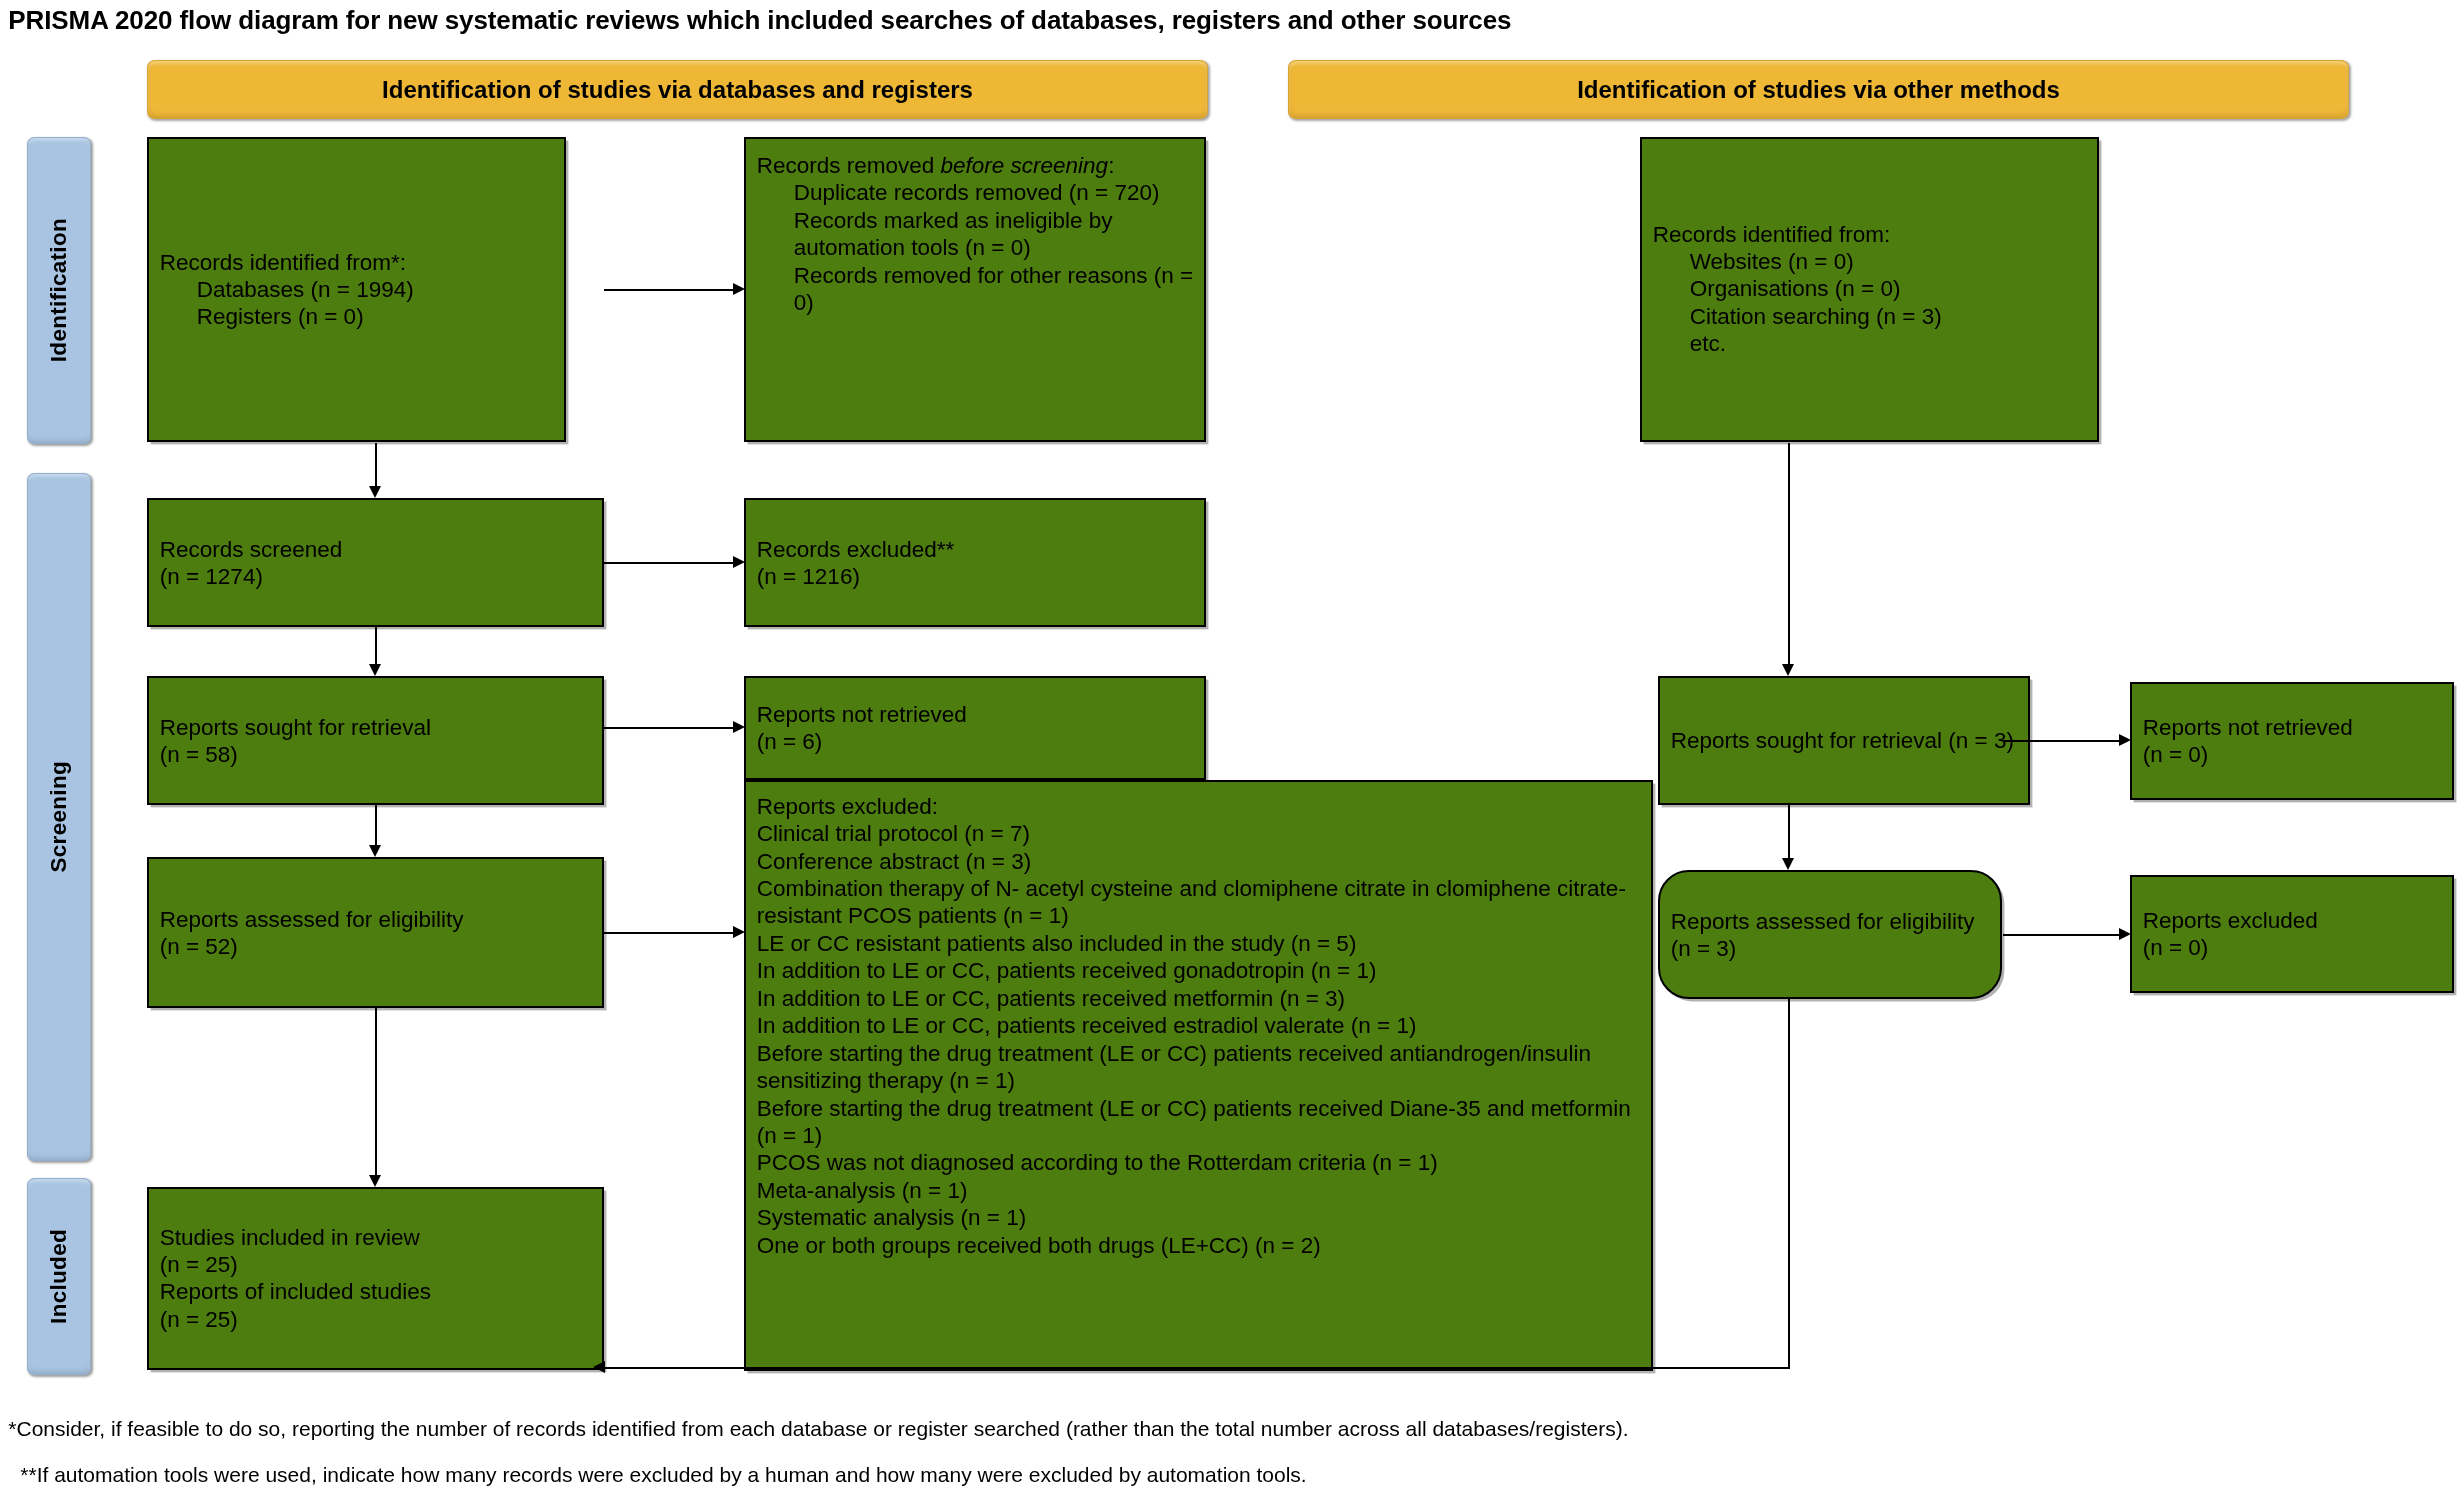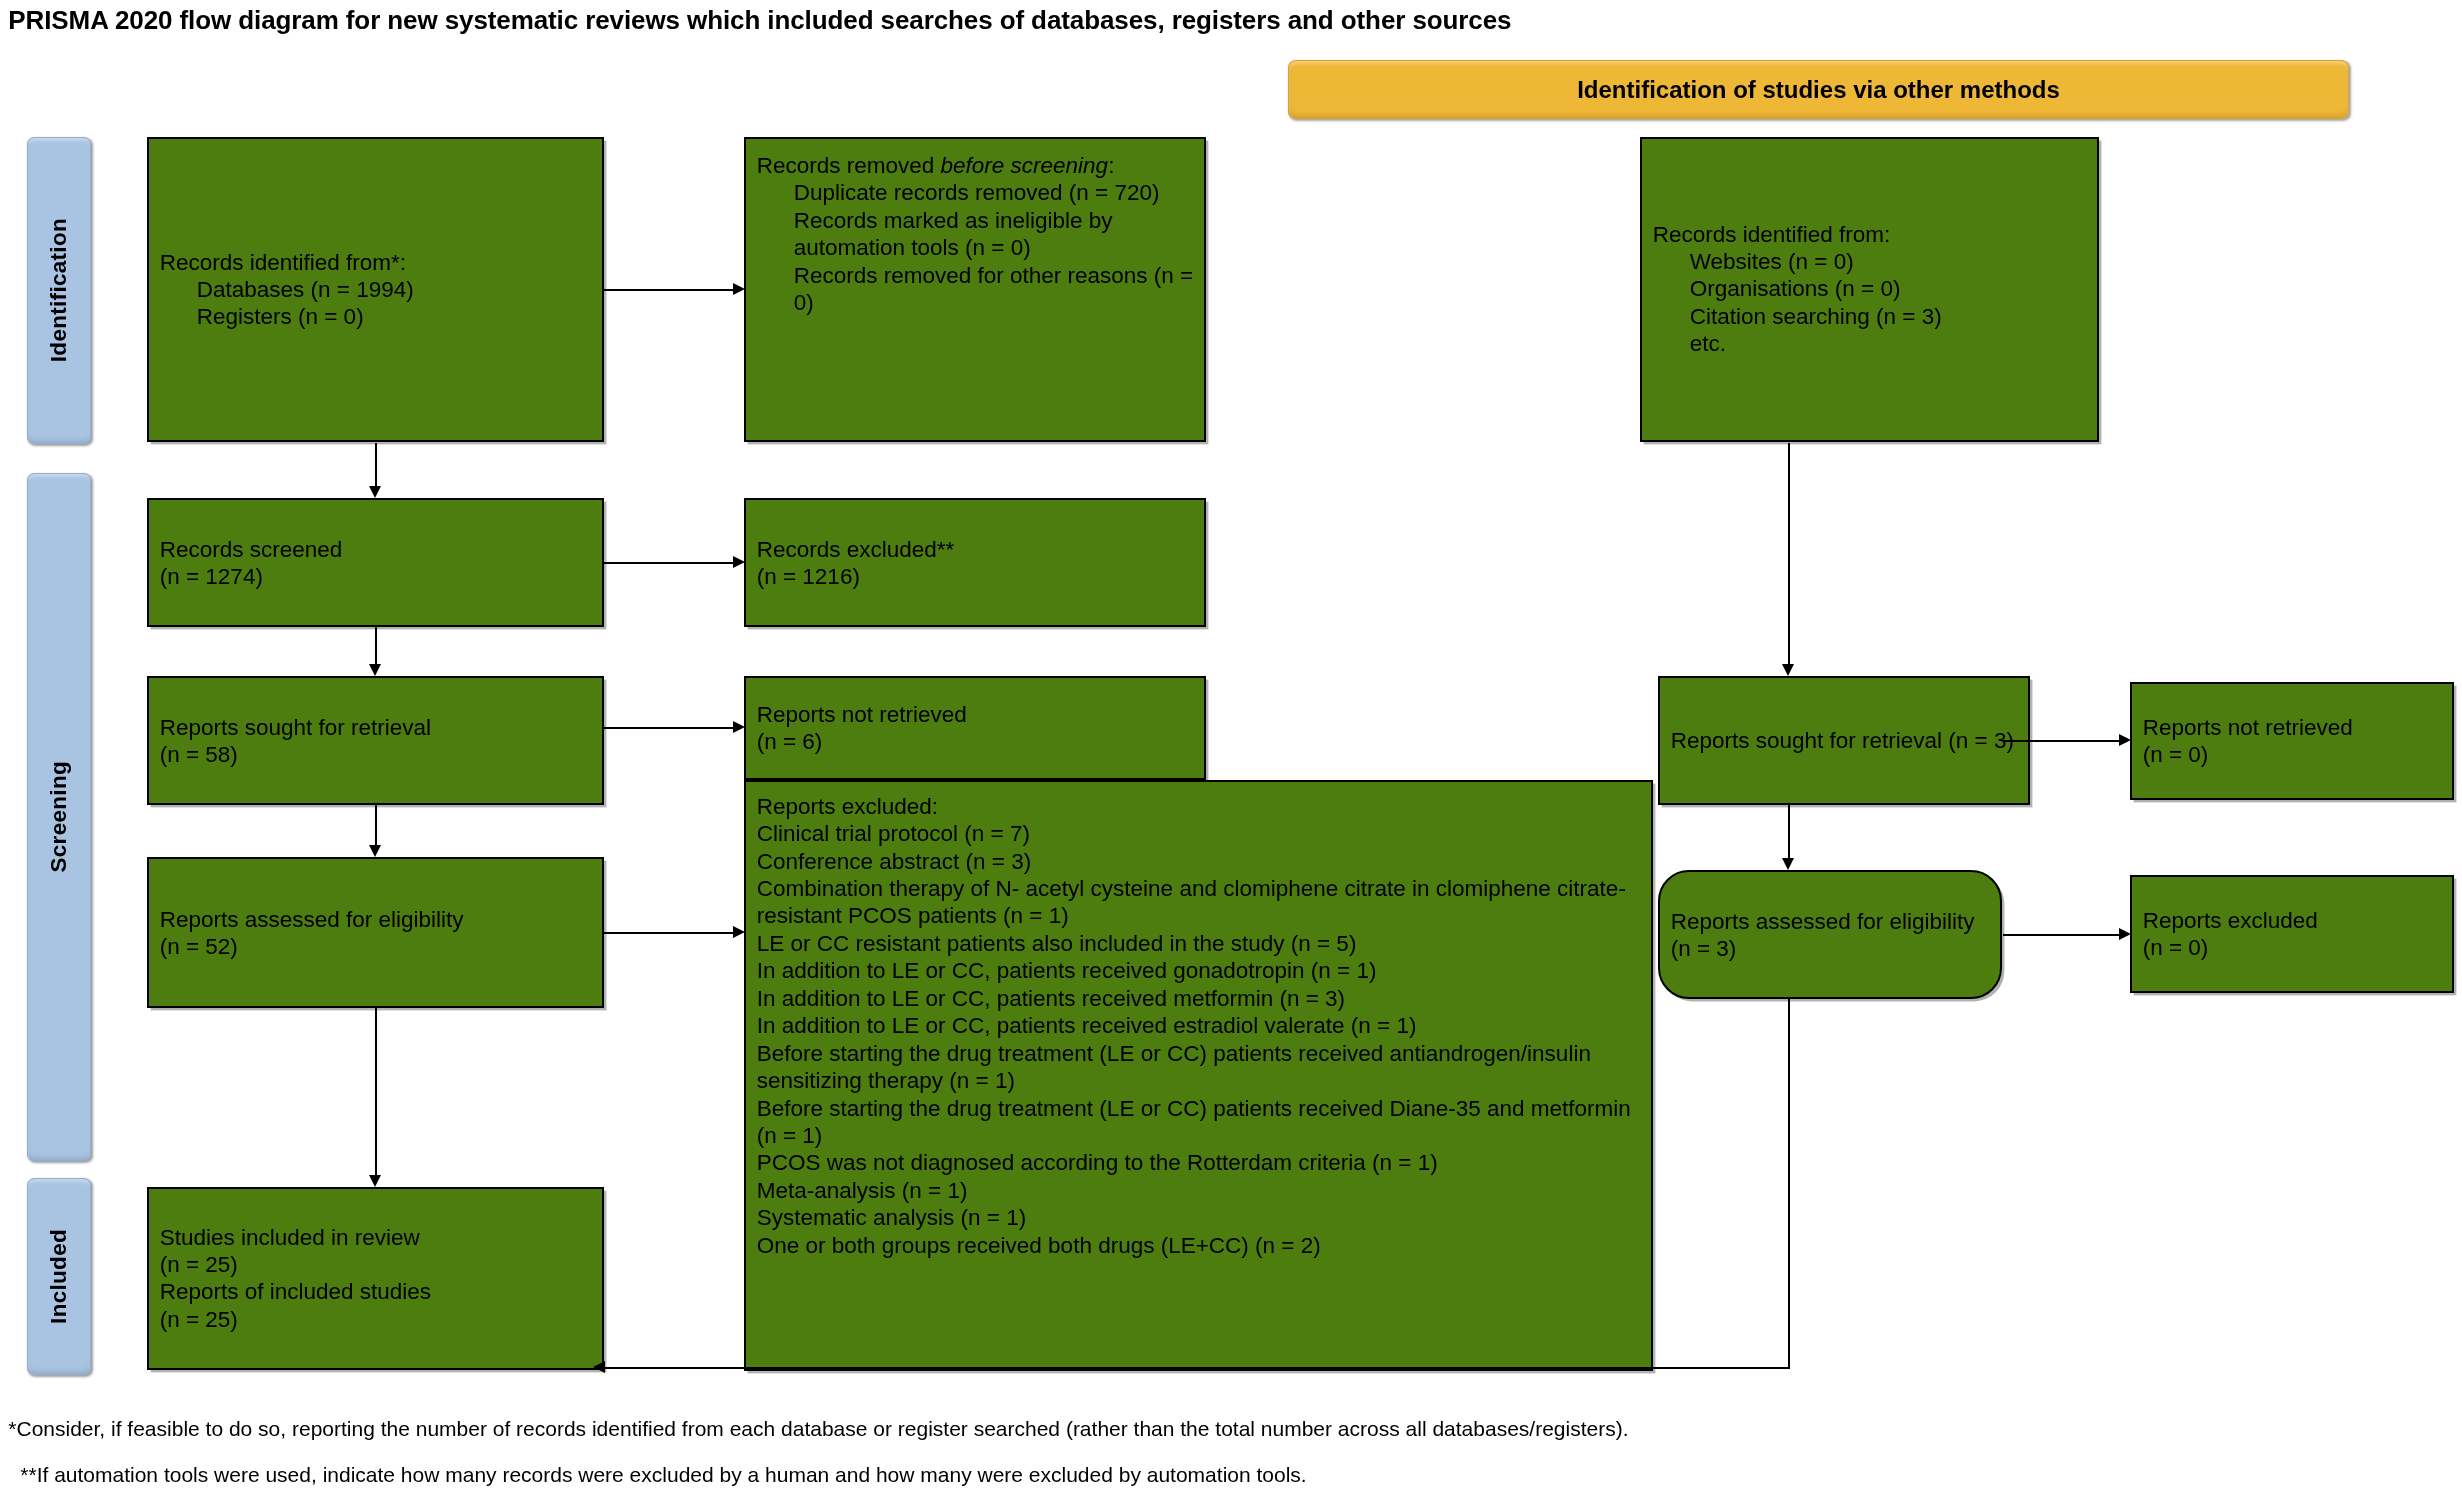--- a/index.html
+++ b/index.html
@@ -36,35 +36,38 @@
 
   .foot{position:absolute;font-size:21px;line-height:1.25;white-space:nowrap;}
 </style>
 </head>
 <body>
 
 <div id="page">
 
   <div class="title">PRISMA 2020 flow diagram for new systematic reviews which included searches of databases, registers and other sources</div>
 
+  <div class="band" style="left:147px;top:60px;width:1059px;height:57px;">
+    <span>Identification of studies via databases and registers</span>
+  </div>
   <div class="band" style="left:1288px;top:60px;width:1059px;height:57px;">
     <span>Identification of studies via other methods</span>
   </div>
 
   <div class="stage" style="left:27px;top:137px;width:62px;height:305px;">
     <span>Identification</span>
   </div>
   <div class="stage" style="left:27px;top:473px;width:62px;height:686px;">
     <span>Screening</span>
   </div>
   <div class="stage" style="left:27px;top:1178px;width:62px;height:195px;">
     <span>Included</span>
   </div>
 
-  <div class="box" style="left:147px;top:137px;width:457px;height:305px;">
+  <div class="box" style="left:147px;top:137px;width:419px;height:305px;">
     <div class="inner mid">
       <span>Records identified from*:</span>
       <span class="ind">Databases (n = 1994)</span>
       <span class="ind">Registers (n = 0)</span>
     </div>
   </div>
 
   <div class="box" style="left:744px;top:137px;width:462px;height:305px;">
     <div class="inner topalign">
       <span><span>Records removed </span><span class="it">before screening</span><span>:</span></span>

